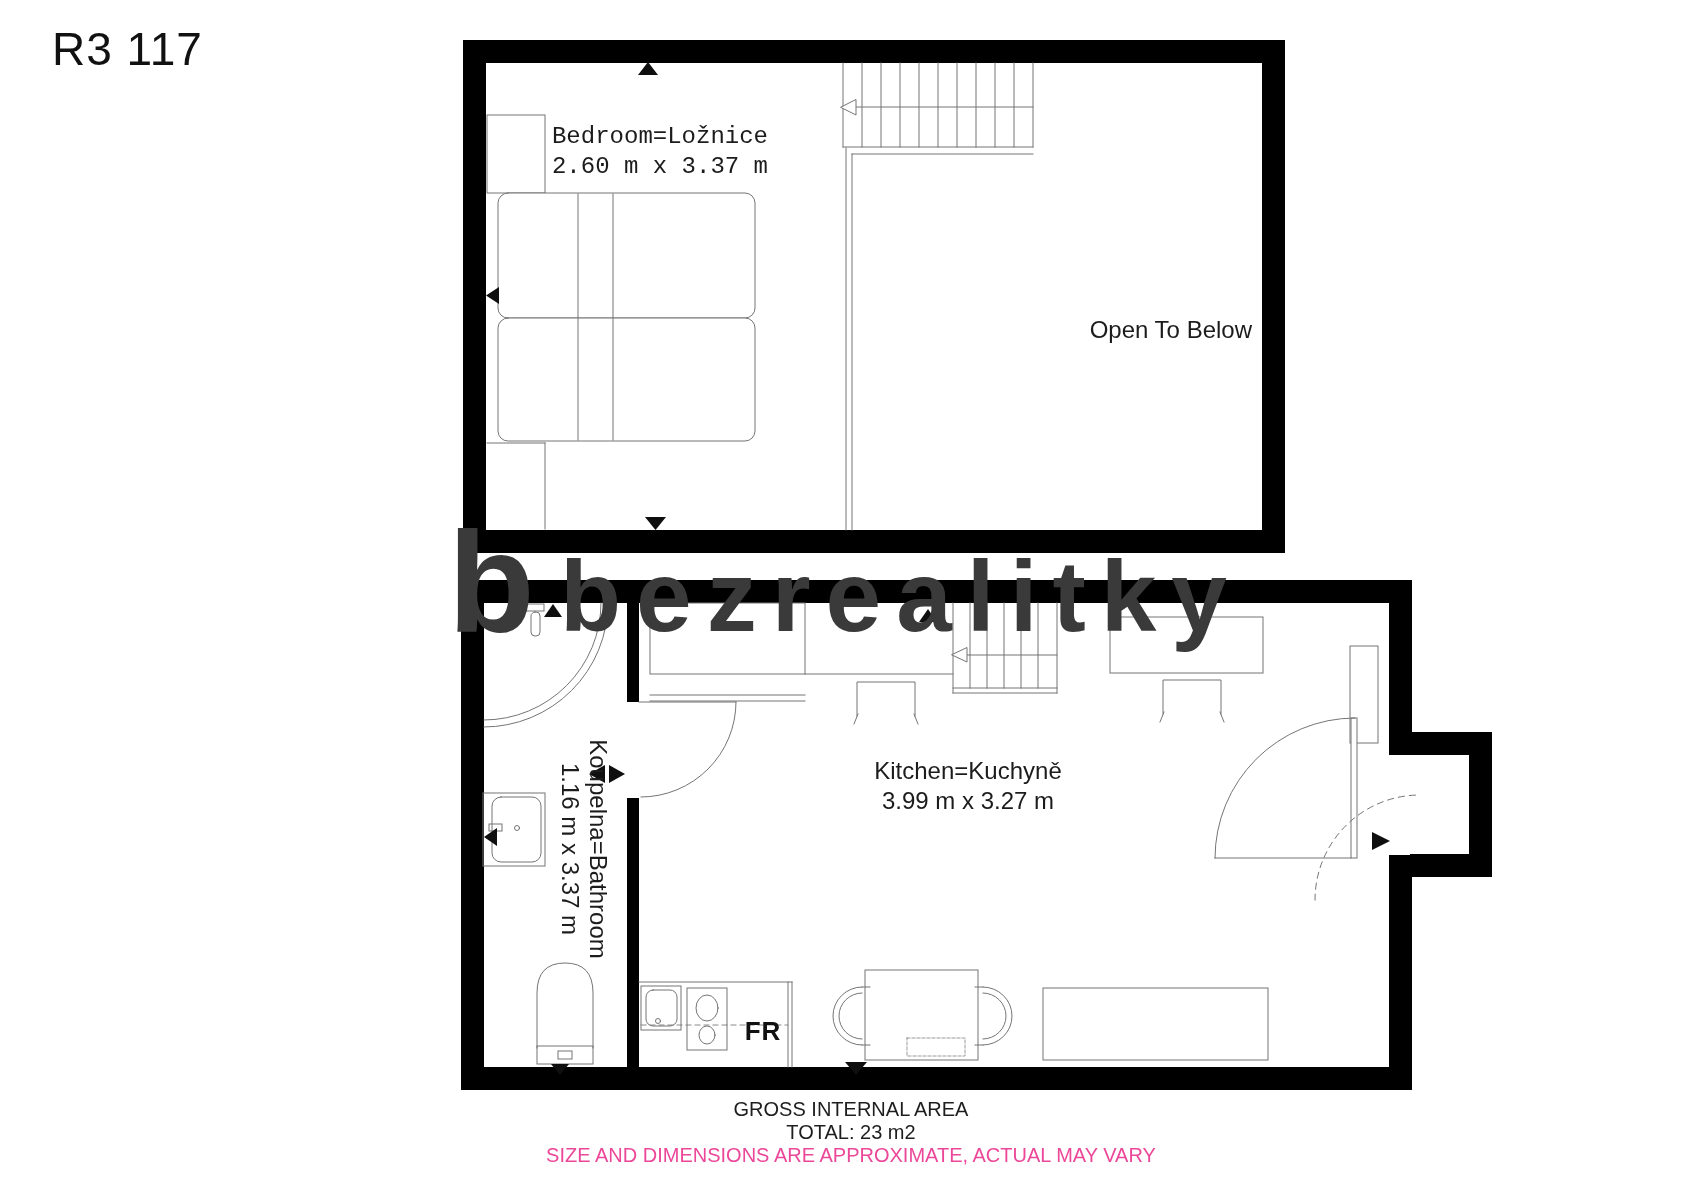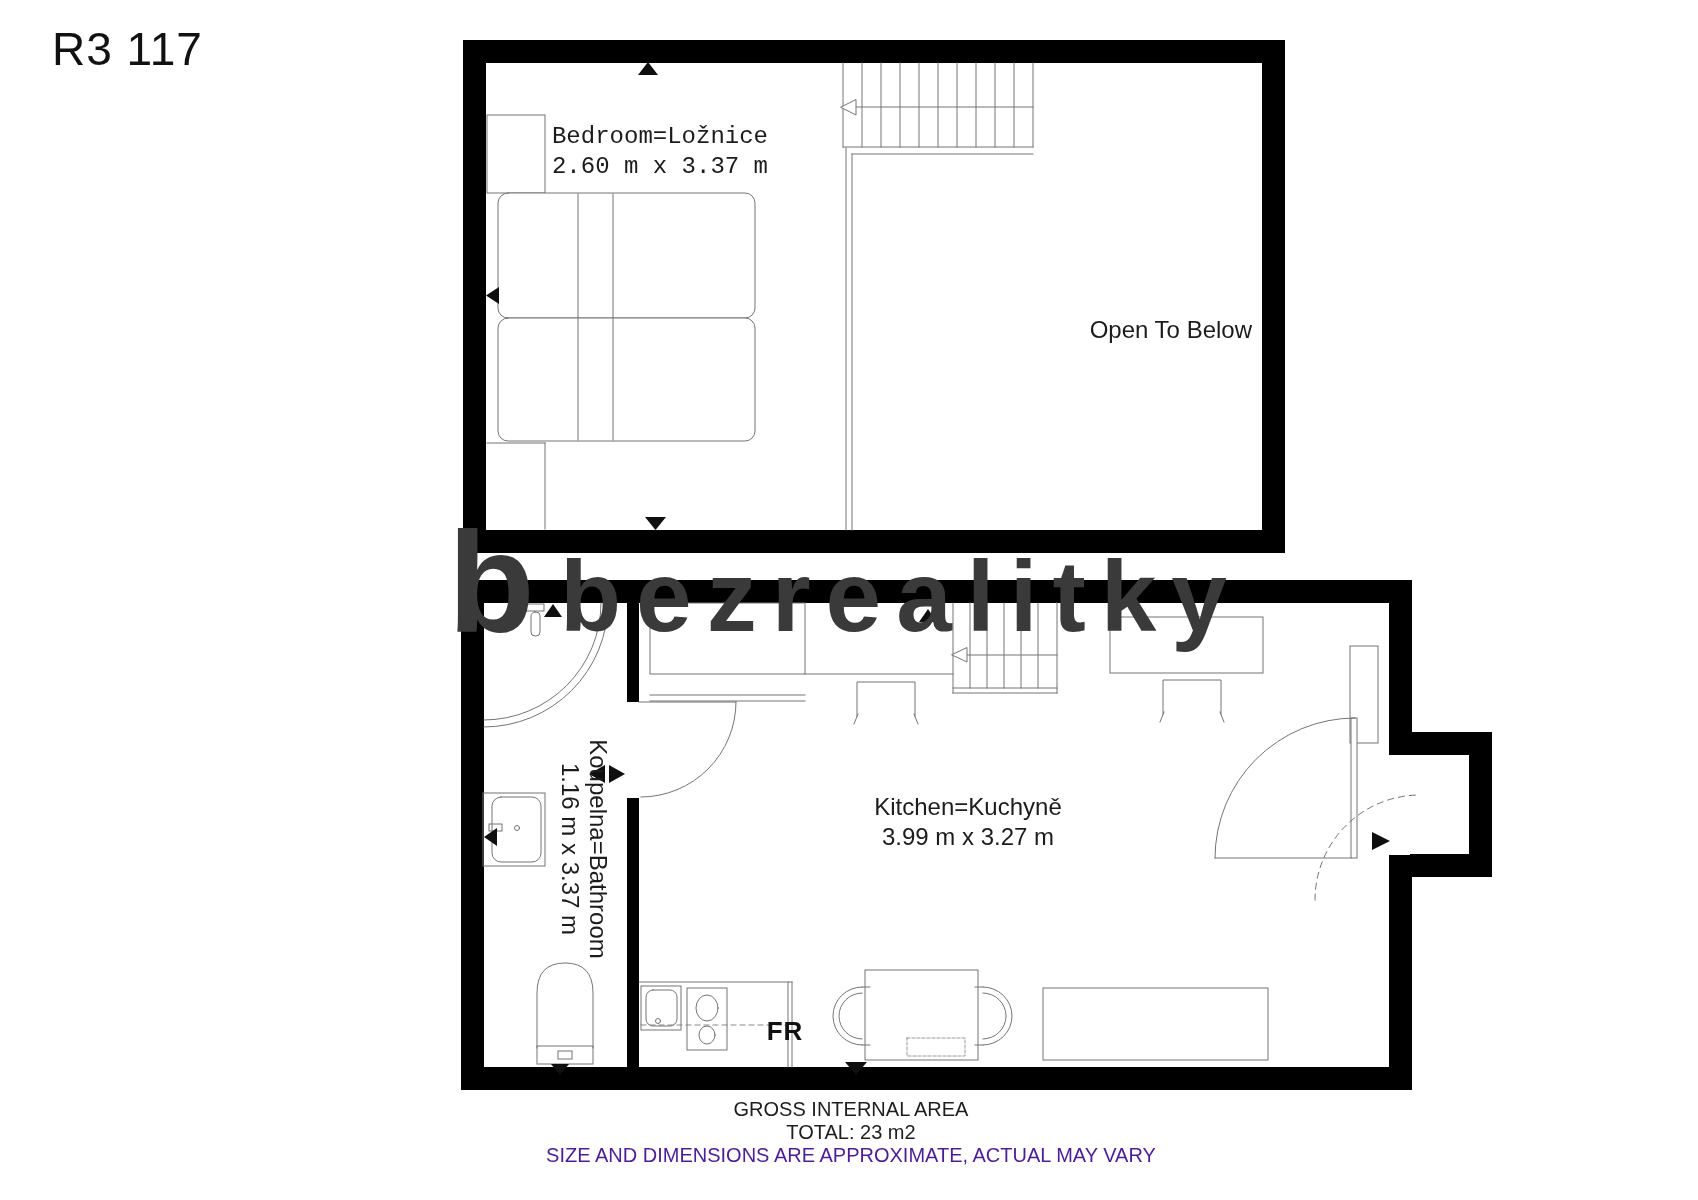--- a/index.html
+++ b/index.html
@@ -8,21 +8,21 @@
     font-family:"Liberation Sans",sans-serif;overflow:hidden;
   }
   .abs{position:absolute;}
   .label{position:absolute;color:#1c1c1c;text-align:center;}
   .page-title{font-size:46px;color:#111;letter-spacing:1px;}
   .room-label{font-size:24px;line-height:30px;color:#1c1c1c;}
   .room-label .dim{font-size:24px;}
   .rot90{transform:rotate(90deg);transform-origin:center center;}
   .fr-label{font-size:26px;font-weight:bold;color:#111;letter-spacing:1px;}
   .footer{font-size:20px;line-height:23px;color:#1e1e1e;}
-  .footer .disclaimer{color:#4c1d95;}
+  .footer .disclaimer{color:#ec4899;}
   svg{position:absolute;left:0;top:0;}
 </style>
 </head>
 <body>
 
 <div class="canvas">
 
   <svg width="1698" height="1200" viewBox="0 0 1698 1200">
 
     <g stroke-linecap="square">
@@ -166,26 +166,26 @@
     <div class="dim">2.60 m x 3.37 m</div>
   </div>
 
   <div class="label room-label abs" style="left:1052px;top:315px;width:200px;text-align:right;">Open To Below</div>
 
   <div class="label room-label rot90 abs" style="left:444px;top:821px;width:280px;height:56px;line-height:28px;">
     <div>Koupelna=Bathroom</div>
     <div class="dim">1.16 m x 3.37 m</div>
   </div>
 
-  <div class="label room-label abs" style="left:768px;top:792px;width:400px;">
+  <div class="label room-label abs" style="left:768px;top:756px;width:400px;">
     <div>Kitchen=Kuchyně</div>
     <div class="dim">3.99 m x 3.27 m</div>
   </div>
 
-  <div class="label fr-label abs" style="left:757px;top:1016px;width:56px;">FR</div>
+  <div class="label fr-label abs" style="left:735px;top:1016px;width:56px;">FR</div>
 
   <div class="label footer abs" style="left:451px;top:1098px;width:800px;">
     <div>GROSS INTERNAL AREA</div>
     <div>TOTAL: 23 m2</div>
     <div class="disclaimer">SIZE AND DIMENSIONS ARE APPROXIMATE, ACTUAL MAY VARY</div>
   </div>
 
 </div>
 
 </body></html>

